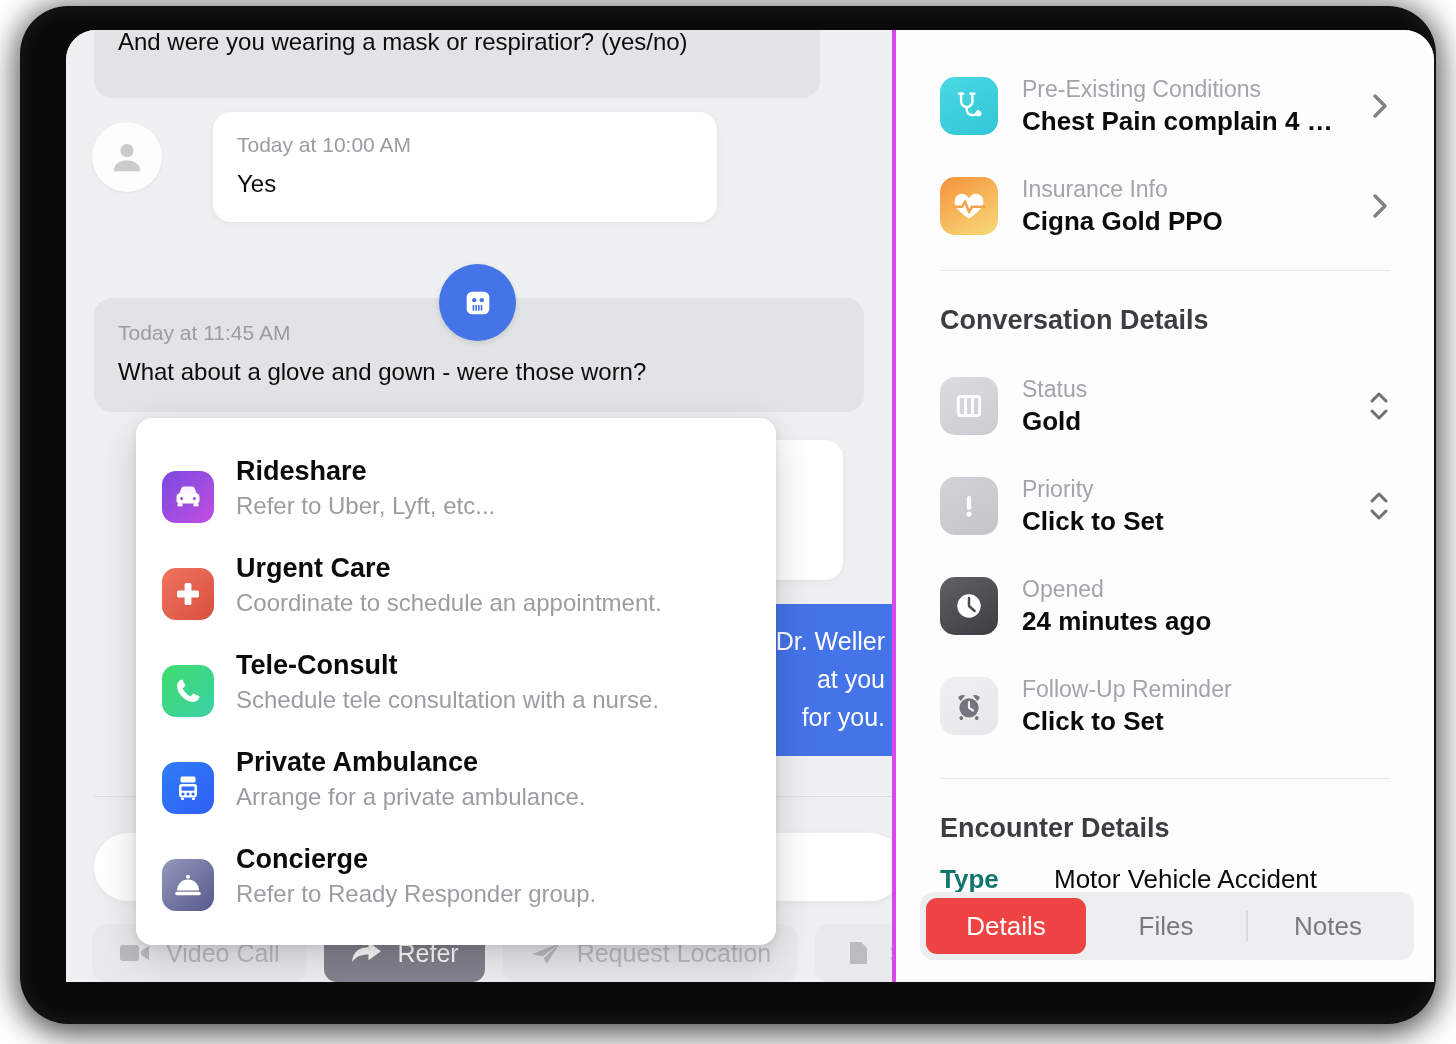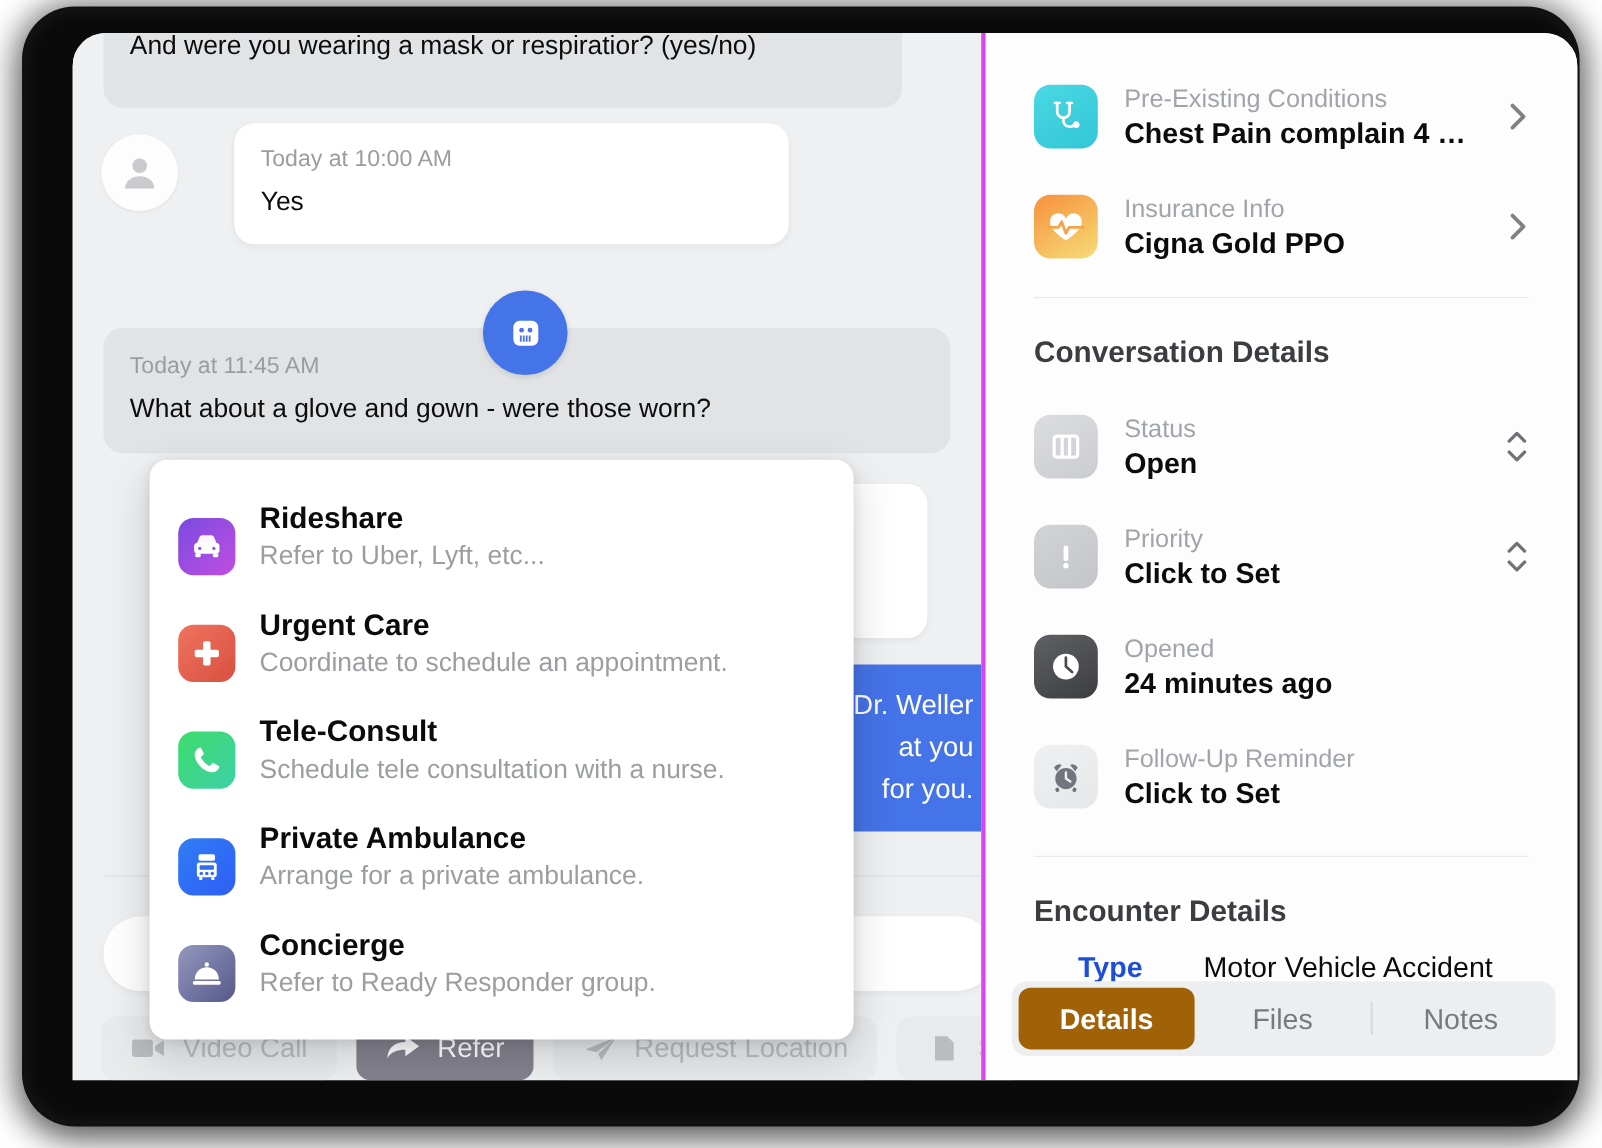--- a/index.html
+++ b/index.html
@@ -245,21 +245,21 @@
 
   .section-title {
     font-size: 27px; font-weight: bold; color: #3b3d40;
     margin: 34px 0 20px 0;
   }
 
   .stepper { flex: 0 0 auto; color: #6f7277; }
   .stepper svg { width: 22px; height: 40px; display:block; }
 
   .enc-row { display: flex; gap: 26px; align-items: baseline; margin-top: 14px; }
-  .enc-key { font-size: 26px; font-weight: bold; color: #1d4ed8; min-width: 88px; margin-left: 40px; }
+  .enc-key { font-size: 26px; font-weight: bold; color: #0f766e; min-width: 88px; }
   .enc-val { font-size: 26px; color: #0b0b0c; }
 
   
   #tabbar {
     position: absolute;
     left: 24px; bottom: 22px;
     width: 494px; height: 68px;
     background: #edeef0;
     border-radius: 14px;
     display: flex; align-items: center;
@@ -269,23 +269,23 @@
   .tab {
     flex: 1 1 0;
     height: 56px;
     display: flex; align-items: center; justify-content: center;
     font-size: 26px;
     color: #77797f;
     border-radius: 11px;
     position: relative;
   }
   .tab.selected {
-    background: #a16207;
+    background: #ef4444;
     color: #ffffff;
-    font-weight: bold;
+    font-weight: normal;
   }
   .tab-sep {
     width: 2px; height: 30px; background: #d9dadd; flex: 0 0 auto;
   }
 </style>
 </head>
 <body>
 
 <div id="device">
   <div id="screen">
@@ -506,21 +506,21 @@
 
       <div class="pe-row">
         <div class="pe-icon" style="background:linear-gradient(150deg,#dcdde0,#cbccd0);">
           <svg viewBox="0 0 32 32" fill="none" stroke="#ffffff" stroke-width="2.6" aria-hidden="true">
             <rect x="6.5" y="7.5" width="19" height="17" rx="2.2"></rect>
             <path d="M13 7.5 L13 24.5 M19 7.5 L19 24.5"></path>
           </svg>
         </div>
         <div class="pe-body">
           <div class="pe-label">Status</div>
-          <div class="pe-value">Open</div>
+          <div class="pe-value">Gold</div>
         </div>
         <div class="stepper">
           <svg viewBox="0 0 22 40" fill="none" stroke="currentColor" stroke-width="3" stroke-linecap="round" stroke-linejoin="round" aria-hidden="true">
             <path d="M4 15 L11 8 L18 15"></path>
             <path d="M4 25 L11 32 L18 25"></path>
           </svg>
         </div>
       </div>
 
       <div class="pe-row">

